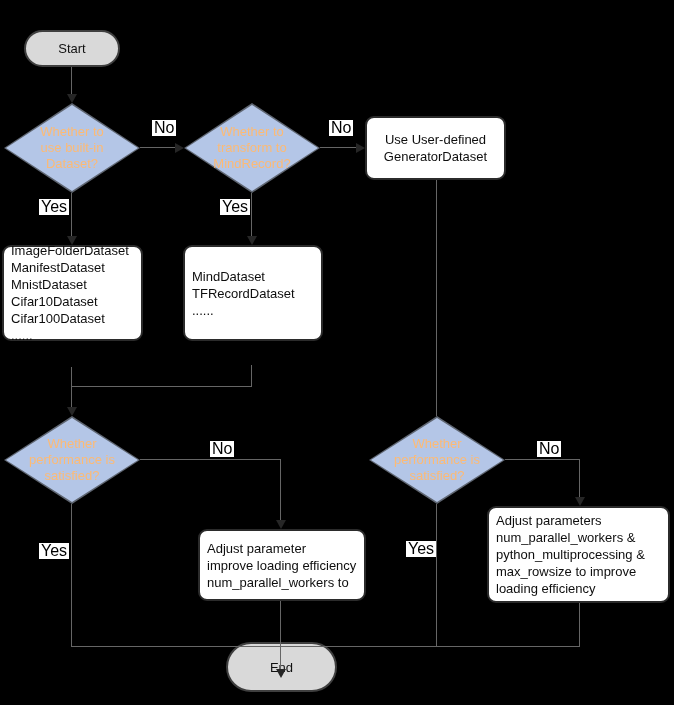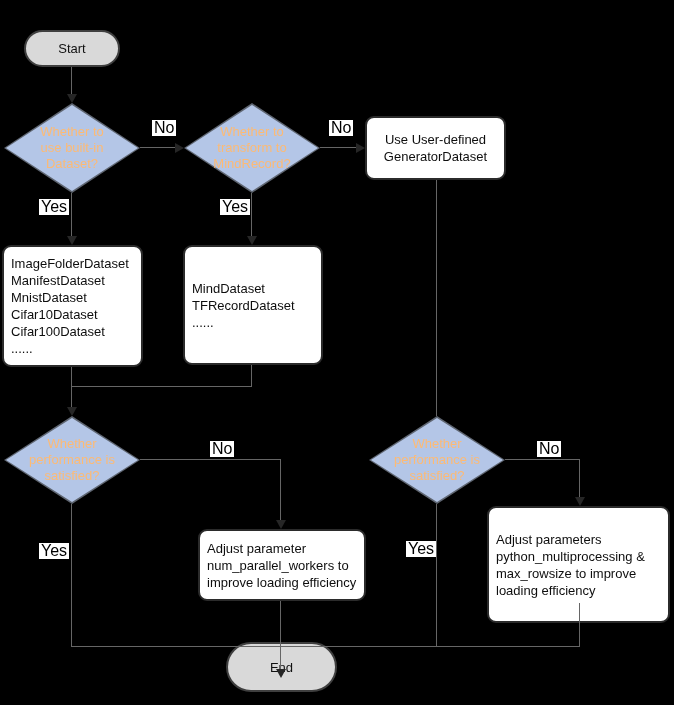--- a/index.html
+++ b/index.html
@@ -94,30 +94,30 @@
       <div>transform to</div>
       <div>MindRecord?</div>
     </div>
   </div>
 
   <div class="box center" style="left:365px; top:93px; width:141px; height:64px;">
     <div>Use User-defined</div>
     <div>GeneratorDataset</div>
   </div>
 
-  <div class="box" style="left:2px; top:222px; width:141px; height:122px;">
+  <div class="box" style="left:2px; top:222px; width:141px; height:96px;">
     <div>ImageFolderDataset</div>
     <div>ManifestDataset</div>
     <div>MnistDataset</div>
     <div>Cifar10Dataset</div>
     <div>Cifar100Dataset</div>
     <div>......</div>
   </div>
 
-  <div class="box" style="left:183px; top:222px; width:140px; height:120px;">
+  <div class="box" style="left:183px; top:222px; width:140px; height:96px;">
     <div>MindDataset</div>
     <div>TFRecordDataset</div>
     <div>......</div>
   </div>
 
   <div class="diamond" style="left:4px; top:393px; width:136px; height:88px;">
     <div class="shape-border"></div>
     <div class="shape-fill"></div>
     <div class="label">
       <div>Whether</div>
@@ -131,26 +131,27 @@
     <div class="shape-fill"></div>
     <div class="label">
       <div>Whether</div>
       <div>performance is</div>
       <div>satisfied?</div>
     </div>
   </div>
 
   <div class="box" style="left:198px; top:506px; width:168px; height:72px;">
     <div>Adjust parameter</div>
+    <div>improve loading efficiency</div>
     <div>num_parallel_workers to</div>
-    <div>improve loading efficiency</div>
-  </div>
-
-  <div class="box" style="left:487px; top:483px; width:183px; height:117px;">
+  </div>
+
+  <div class="box" style="left:487px; top:483px; width:183px; height:97px;">
     <div>Adjust parameters</div>
+    <div>num_parallel_workers &amp;</div>
     <div>python_multiprocessing &amp;</div>
     <div>max_rowsize to improve</div>
     <div>loading efficiency</div>
   </div>
 
   <div class="terminal" style="left:226px; top:619px; width:111px; height:50px; border-radius:25px;text-align:center;">
     <span>End</span>
   </div>
 
   <div class="vline" style="left:71px; top:44px; height:28px;"></div>

